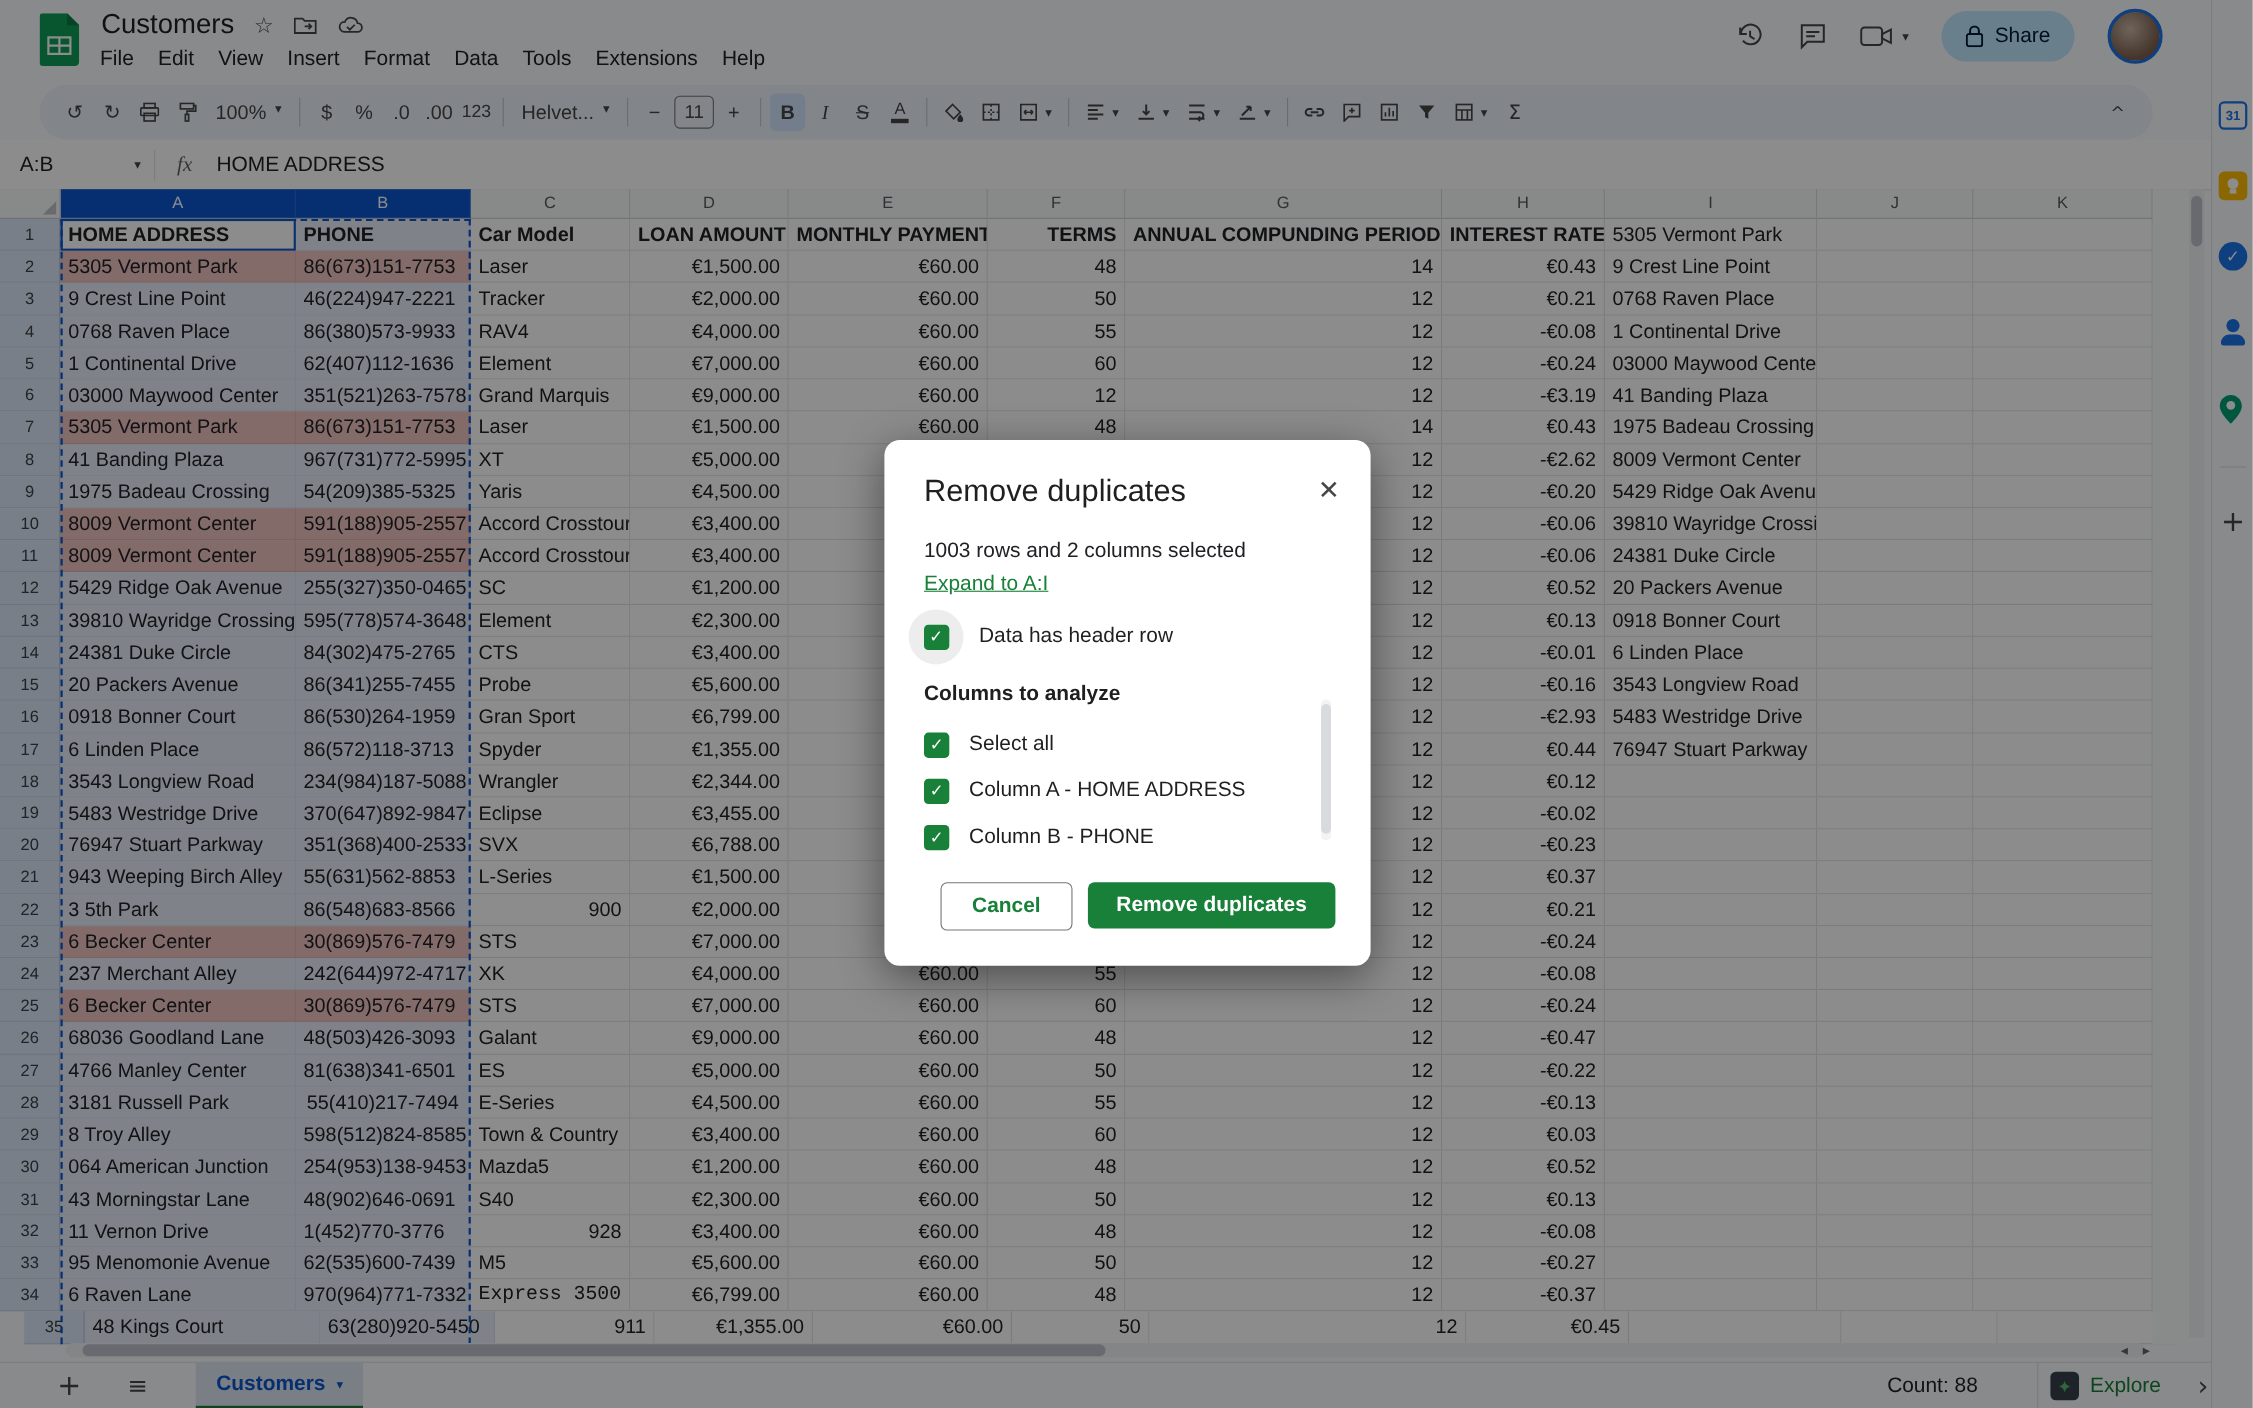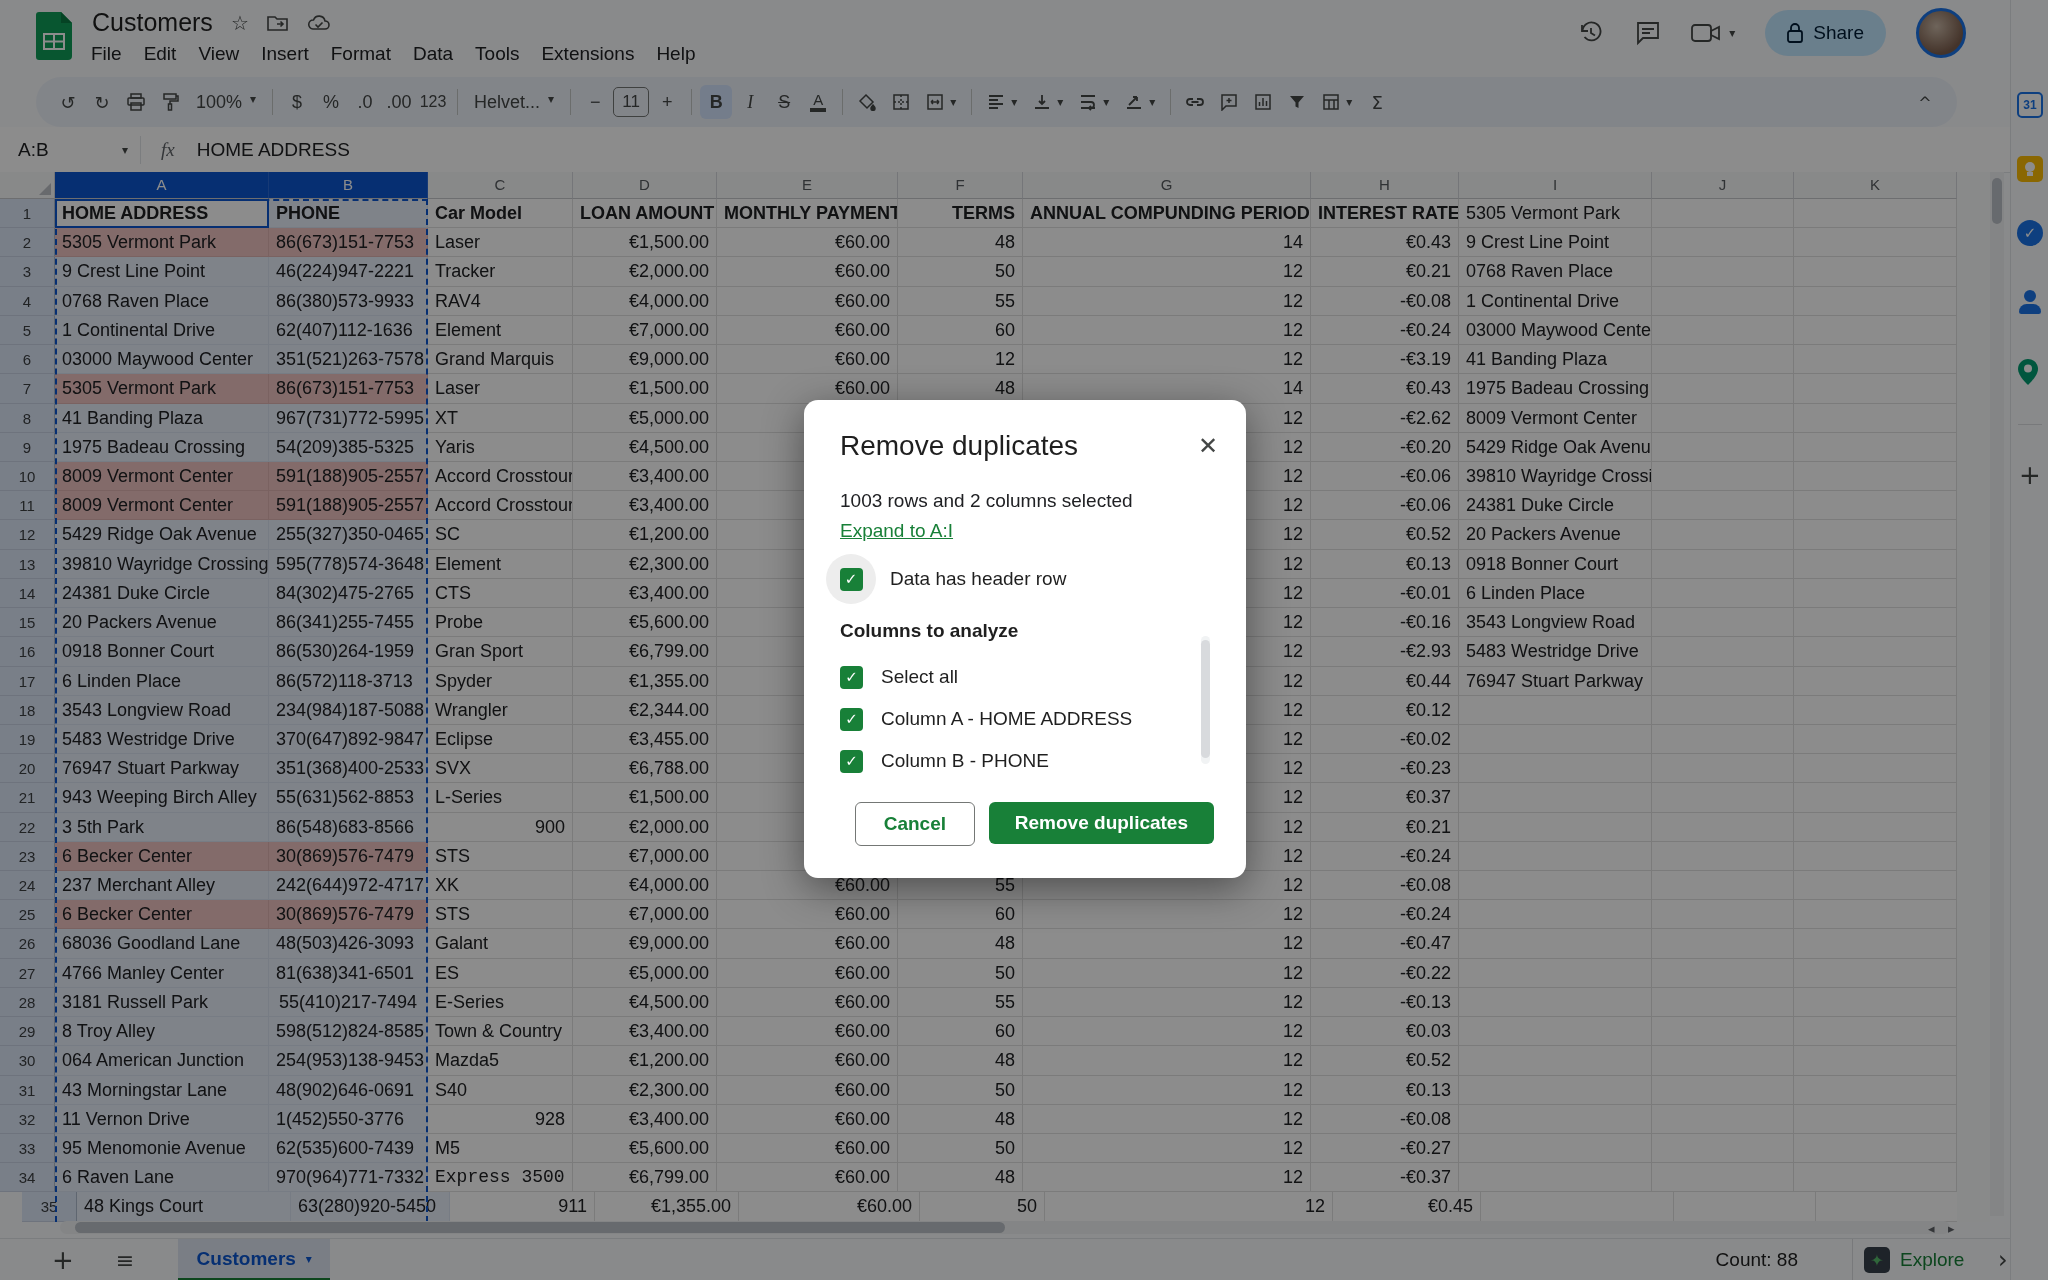--- a/index.html
+++ b/index.html
@@ -782,21 +782,21 @@
         <div class="cell ra" style="width: 125px;">50</div>
         <div class="cell ra" style="width: 288px;">12</div>
         <div class="cell ra" style="width: 148px;">€0.13</div>
         <div class="cell" style="width: 193px;"></div>
         <div class="cell" style="width: 142px;"></div>
         <div class="cell" style="width: 163px;"></div>
       </div>
       <div class="grow">
         <div class="gut" style="width: 55px;">32</div>
         <div class="cell sel" style="width: 214px;">11 Vernon Drive</div>
-        <div class="cell sel" style="width: 159px;">1(452)550-3776</div>
+        <div class="cell sel" style="width: 159px;">1(452)770-3776</div>
         <div class="cell ra" style="width: 145px;">928</div>
         <div class="cell ra" style="width: 144px;">€3,400.00</div>
         <div class="cell ra" style="width: 181px;">€60.00</div>
         <div class="cell ra" style="width: 125px;">48</div>
         <div class="cell ra" style="width: 288px;">12</div>
         <div class="cell ra" style="width: 148px;">-€0.08</div>
         <div class="cell" style="width: 193px;"></div>
         <div class="cell" style="width: 142px;"></div>
         <div class="cell" style="width: 163px;"></div>
       </div>

